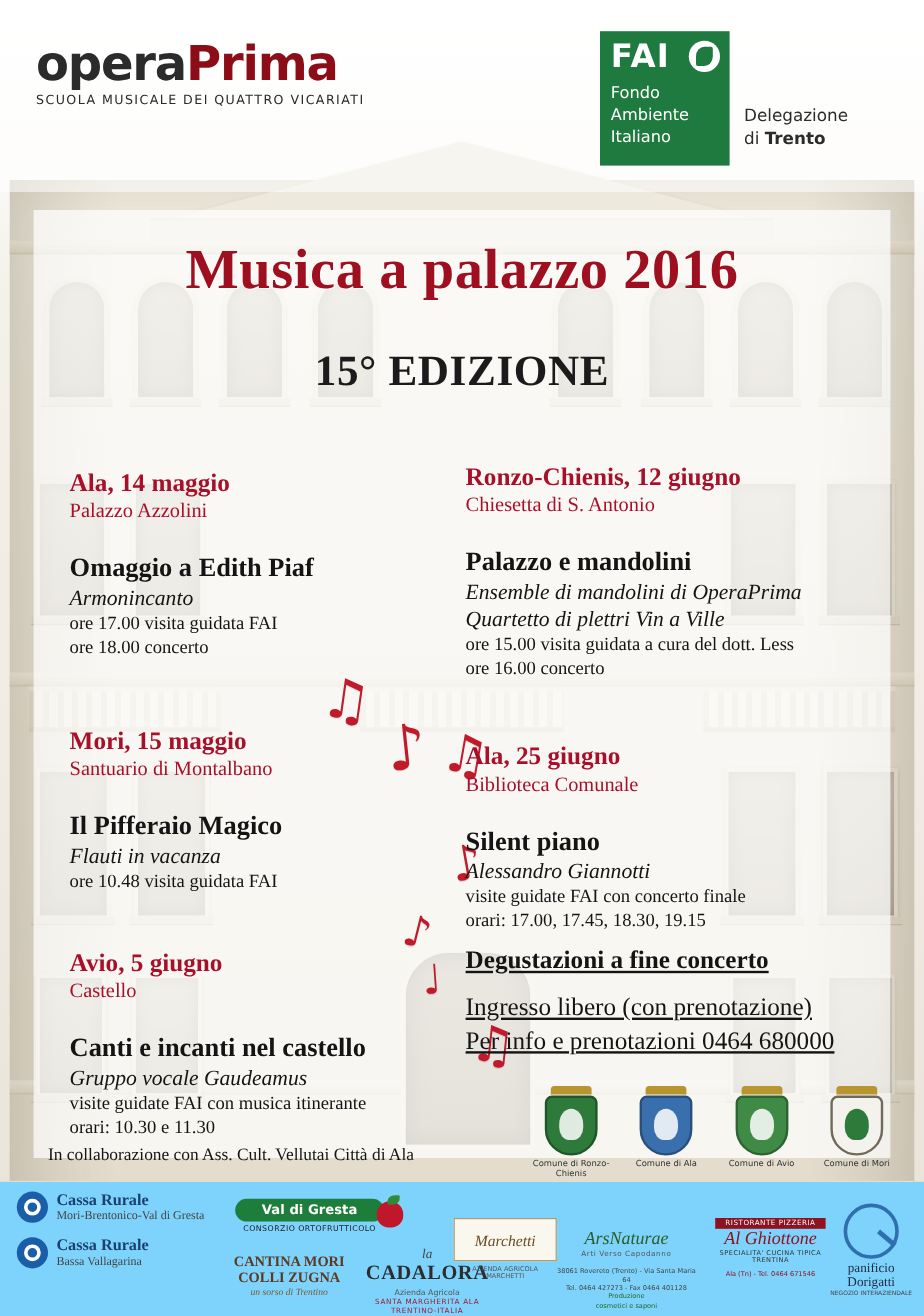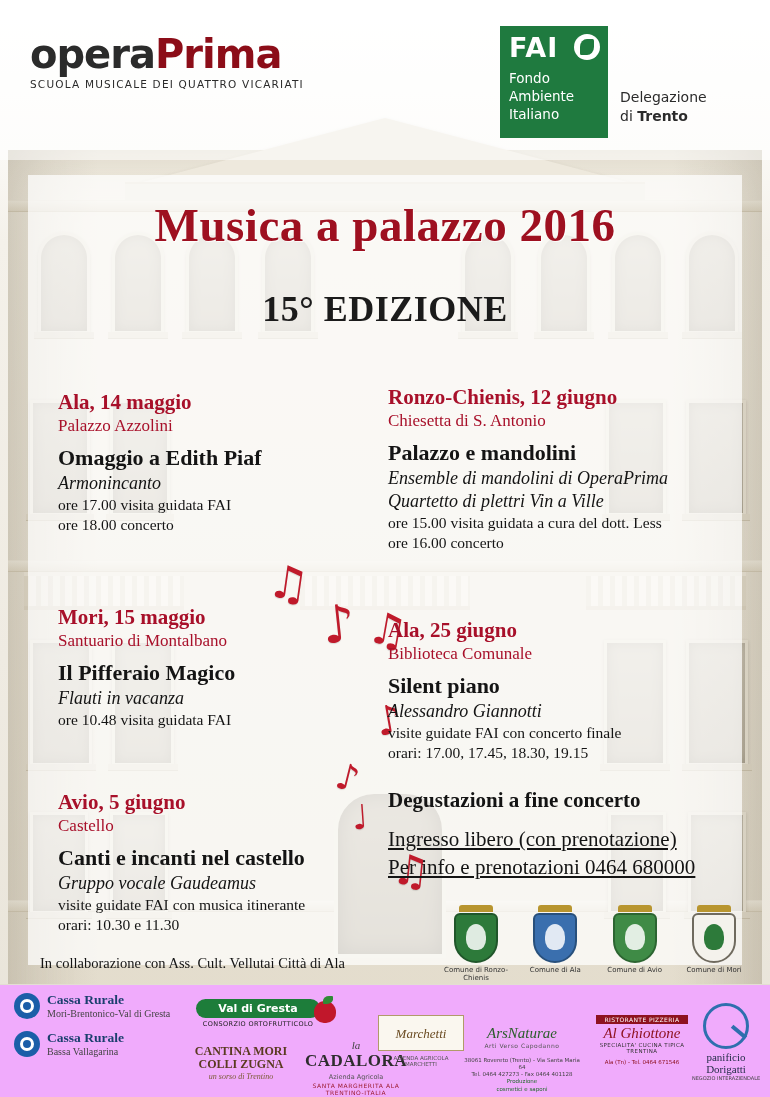--- a/index.html
+++ b/index.html
@@ -239,21 +239,21 @@
     font-family: "Liberation Serif", serif;
     font-size: 17px;
     color: #a8102a;
     margin-top: 1px;
   }
   .ev-title {
     font-family: "Liberation Serif", serif;
     font-weight: bold;
     font-size: 22px;
     color: #141414;
-    margin-top: 9px;
+    margin-top: 24px;
   }
   .ev-perf {
     font-family: "Liberation Serif", serif;
     font-style: italic;
     font-size: 18px;
     color: #141414;
     margin-top: 2px;
   }
   .ev-line {
     font-family: "Liberation Serif", serif;
@@ -267,20 +267,21 @@
   .e3 { top: 790px; }
   .e4 { top: 385px; }
   .e5 { top: 618px; }
   .tail { top: 788px; }
 
   .tail-title {
     font-family: "Liberation Serif", serif;
     font-weight: bold;
     font-size: 21px;
     color: #141414;
+    text-decoration: underline;
   }
   .tail-line {
     font-family: "Liberation Serif", serif;
     font-size: 21px;
     color: #141414;
     margin-top: 3px;
     text-decoration: underline;
   }
 
   .collab {
@@ -345,21 +346,21 @@
     color: #333;
     margin-top: 3px;
   }
 
   
   .sponsors {
     position: absolute;
     left: 0; right: 0;
     bottom: 0;
     height: 112px;
-    background: #f0abfc;
+    background: #7dd3fc;
     display: flex;
     align-items: center;
   }
   .sp {
     position: relative;
     text-align: center;
     font-family: "DejaVu Sans", sans-serif;
     color: #333;
   }
   .cr-block { position: absolute; left: 14px; top: 8px; width: 160px; }

